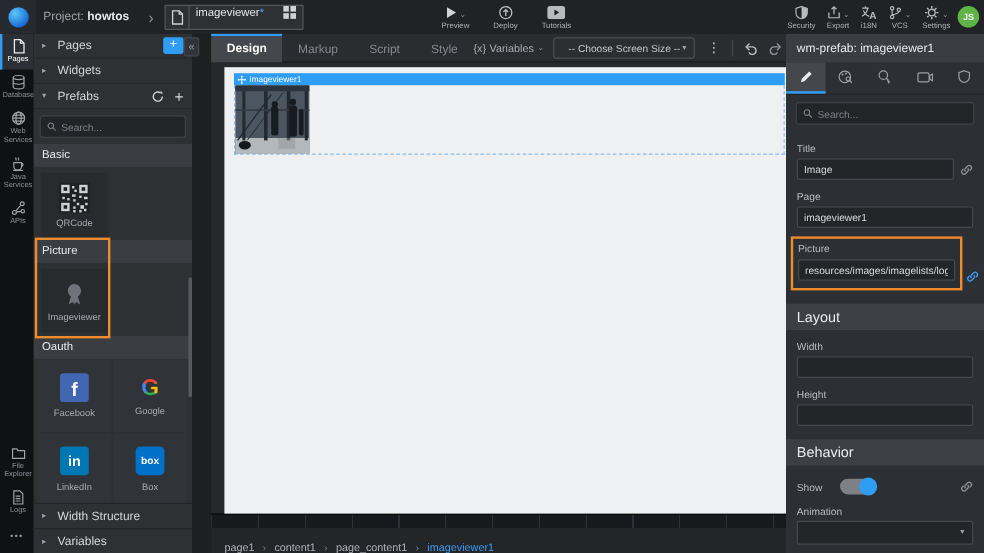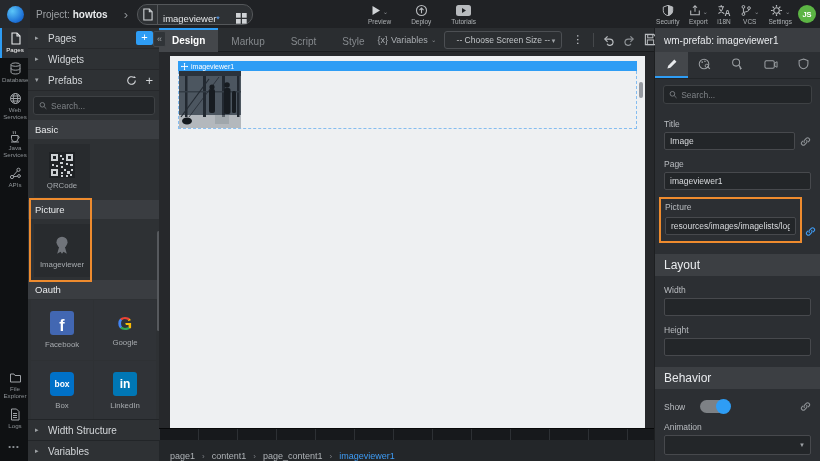--- a/index.html
+++ b/index.html
@@ -6,21 +6,21 @@
   html,body{width:820px;height:461px;overflow:hidden;background:#1d1f21;font-family:"Liberation Sans",sans-serif;}
   svg{display:block}
 
   
   .topbar{position:absolute;left:0;top:0;width:820px;height:28px;background:#202225;display:flex;align-items:center;z-index:10}
   .logo{width:30px;height:28px;background:#26292d;display:flex;align-items:center;justify-content:center}
   .logo-circle{width:17px;height:17px;border-radius:50%;background:radial-gradient(circle at 32% 30%,#5bc6f8,#1b6ed6 70%,#0d4fa8)}
   .project{margin-left:6px;font-size:10px;color:#9da1a5;white-space:nowrap}
   .project b{color:#e8eaec}
   .nav-chev{margin-left:16px;color:#8d9195;font-size:13px}
-  .page-selector{margin-left:9px;height:21px;background:#2e3134;border:1px solid #54575a;border-radius:10px;display:flex;align-items:flex-end;width:116px}
+  .page-selector{margin-left:9px;height:21px;background:#2e3134;border:1px solid #54575a;border-radius:1px;display:flex;align-items:flex-start;width:116px}
   .ps-doc{width:20px;height:100%;border-right:1px solid #54575a;display:flex;align-items:center;justify-content:center}
   .ps-name{flex:1;font-size:9.5px;color:#e4e6e8;padding-left:5px;white-space:nowrap}
   .ps-star{color:#5aa7ff;font-size:9px}
   .ps-grid{width:22px;display:flex;justify-content:center}
   .tb-actions{position:absolute;left:368px;top:0;height:28px;display:flex;gap:20px}
   .tb-item{display:flex;flex-direction:column;align-items:center;justify-content:center;color:#aeb2b5;font-size:6.5px;gap:1px;cursor:default}
   .ic-row{display:flex;align-items:center;gap:2px;height:13px}
   .chev-s{font-size:6.5px;color:#8d9195;align-self:flex-end;margin-bottom:1px}
   .tb-right{position:absolute;right:28px;top:0;height:28px;display:flex;gap:9px}
   .avatar{position:absolute;right:4px;top:5px;width:18px;height:18px;border-radius:50%;background:#5cb544;color:#fff;font-size:7.5px;font-weight:bold;display:flex;align-items:center;justify-content:center}
@@ -55,21 +55,21 @@
   .g-glyph{font-size:19px;font-weight:bold;color:#4285f4;line-height:1}
   @supports (-webkit-background-clip:text){.g-glyph{background:conic-gradient(from -45deg,#ea4335 0 90deg,#fbbc05 90deg 180deg,#34a853 180deg 270deg,#4285f4 270deg 360deg);-webkit-background-clip:text;color:transparent}}
   .in-box{width:24px;height:24px;background:#0077b5;border-radius:3px;color:#fff;font-weight:bold;font-size:12px;display:flex;align-items:center;justify-content:center}
   .box-box{width:24px;height:24px;background:#0071c8;border-radius:4px;color:#fff;font-weight:bold;font-size:8.5px;display:flex;align-items:center;justify-content:center}
   .hl-left{position:absolute;left:1px;top:107px;width:63px;height:84px;border:2px solid #ee8b2e;pointer-events:none}
   .lp-thumb{position:absolute;right:0;top:140px;width:3px;height:100px;background:#56595d;border-radius:2px}
   .panel-foot .acc-row{border-top:1px solid #222528;border-bottom:none}
   .collapse-btn{position:absolute;left:153px;top:31px;width:13px;height:16px;background:#303438;border:1px solid #44474b;border-radius:2px;color:#9da1a5;font-size:9px;line-height:14px;text-align:center;z-index:6}
 
   
-  .canvas-col{position:absolute;left:159px;top:28px;width:495px;height:433px;display:flex;flex-direction:column;background:#26282b}
+  .canvas-col{position:absolute;left:176px;top:28px;width:495px;height:433px;display:flex;flex-direction:column;background:#26282b}
   .tabbar{height:24px;background:#2a2d30;display:flex;align-items:center;border-bottom:1px solid #1a1c1e}
   .tab{padding:0 13px;height:24px;line-height:24px;font-size:10px;color:#85898d;border-top:2px solid transparent}
   .tab.active{background:#44474b;color:#fff;border-top-color:#2e9df5;font-weight:bold;line-height:22px}
   .ct-right{margin-left:auto;display:flex;align-items:center;gap:8px;padding-right:3px}
   .vars{color:#a9adb1;font-size:9px;display:flex;gap:3px;align-items:center}
   .screen-select{width:118px;height:18px;background:#2b2e31;border:1px solid #4c4f53;border-radius:3px;color:#c3c6c9;font-size:8.5px;display:flex;align-items:center;justify-content:center;position:relative}
   .sel-arr{position:absolute;right:5px;top:6px;font-size:6px;color:#9da1a5}
   .kebab{color:#cfd2d5;font-size:11px;padding:0 2px}
   .vdiv{width:1px;height:14px;background:#45484b}
   .expand{color:#9da1a5;font-size:10px}
@@ -359,26 +359,26 @@
     <div class="oauth-grid">
       <div class="oauth-tile">
         <span class="fb-box">f</span>
         <span class="tile-label">Facebook</span>
       </div>
       <div class="oauth-tile">
         <span class="g-glyph">G</span>
         <span class="tile-label">Google</span>
       </div>
       <div class="oauth-tile">
+        <span class="in-box">in</span>
+        <span class="tile-label">LinkedIn</span>
+      </div>
+      <div class="oauth-tile">
         <span class="box-box">box</span>
         <span class="tile-label">Box</span>
-      </div>
-      <div class="oauth-tile">
-        <span class="in-box">in</span>
-        <span class="tile-label">LinkedIn</span>
       </div>
 
     </div>
     <div class="hl-left"></div>
     <div class="lp-thumb"></div>
   </div>
 
   <div class="panel-foot">
     <div class="acc-row">
       <span class="acc-caret">▸</span>

